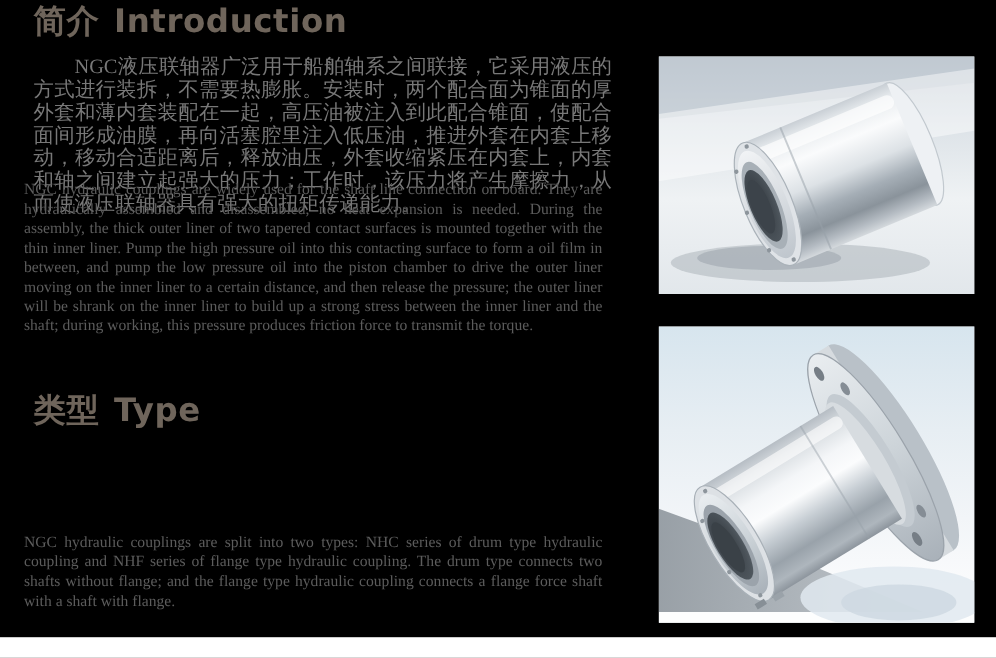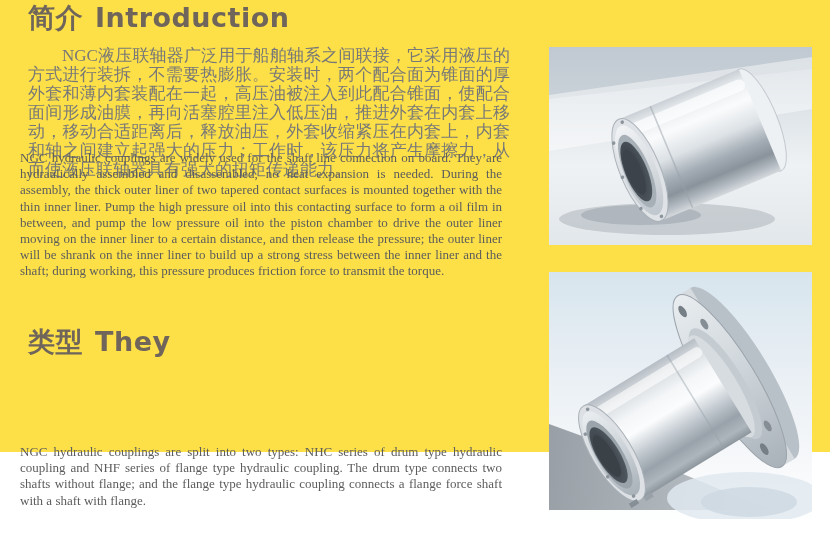--- a/index.html
+++ b/index.html
@@ -1,21 +1,21 @@
 <!DOCTYPE html>
 <html><head>
 <meta charset="utf-8">
 <style>
   * { margin:0; padding:0; box-sizing:border-box; }
   html,body { background:#ffffff; }
   body {
     width:830px; height:548px; position:relative; overflow:hidden;
     font-family:"Liberation Sans", sans-serif;
   }
-  .page { position:absolute; inset:0; width:830px; height:452px; background:#fde047; }
+  .page { position:absolute; inset:0; width:830px; height:531px; background:#000000; }
 
   h1.sec {
     position:absolute; left:28px;
     font-size:27px; font-weight:bold; color:#6f655b;
     letter-spacing:0.5px; white-space:nowrap;
     font-family:"DejaVu Sans","Liberation Sans",sans-serif;
   }
   h1.sec .h-zh { margin-right:12px; }
 
   p.zh {
@@ -44,21 +44,21 @@
 
   <h1 class="sec" style="top:0px">
     <span class="h-zh">简介</span><span class="h-en">Introduction</span>
   </h1>
 
   <p class="zh" style="top:46px">NGC液压联轴器广泛用于船舶轴系之间联接，它采用液压的方式进行装拆，不需要热膨胀。安装时，两个配合面为锥面的厚外套和薄内套装配在一起，高压油被注入到此配合锥面，使配合面间形成油膜，再向活塞腔里注入低压油，推进外套在内套上移动，移动合适距离后，释放油压，外套收缩紧压在内套上，内套和轴之间建立起强大的压力；工作时，该压力将产生摩擦力，从而使液压联轴器具有强大的扭矩传递能力。</p>
 
   <p class="en" style="top:150px">NGC hydraulic couplings are widely used for the shaft line connection on board. They are hydraulically assembled and disassembled, no heat expansion is needed. During the assembly, the thick outer liner of two tapered contact surfaces is mounted together with the thin inner liner. Pump the high pressure oil into this contacting surface to form a oil film in between, and pump the low pressure oil into the piston chamber to drive the outer liner moving on the inner liner to a certain distance, and then release the pressure; the outer liner will be shrank on the inner liner to build up a strong stress between the inner liner and the shaft; during working, this pressure produces friction force to transmit the torque.</p>
 
   <h1 class="sec" style="top:324px">
-    <span class="h-zh">类型</span><span class="h-en">They</span>
+    <span class="h-zh">类型</span><span class="h-en">Type</span>
   </h1>
 
 
   <p class="en" style="top:444px">NGC hydraulic couplings are split into two types: NHC series of drum type hydraulic coupling and NHF series of flange type hydraulic coupling. The drum type connects two shafts without flange; and the flange type hydraulic coupling connects a flange force shaft with a shaft with flange.</p>
 
   <figure class="fig fig1">
     <svg viewBox="0 0 263 198" preserveAspectRatio="none">
       <defs>
         <linearGradient id="bg1" x1="0" y1="0" x2="0" y2="1">
           <stop offset="0" stop-color="#c6ced6"></stop>

